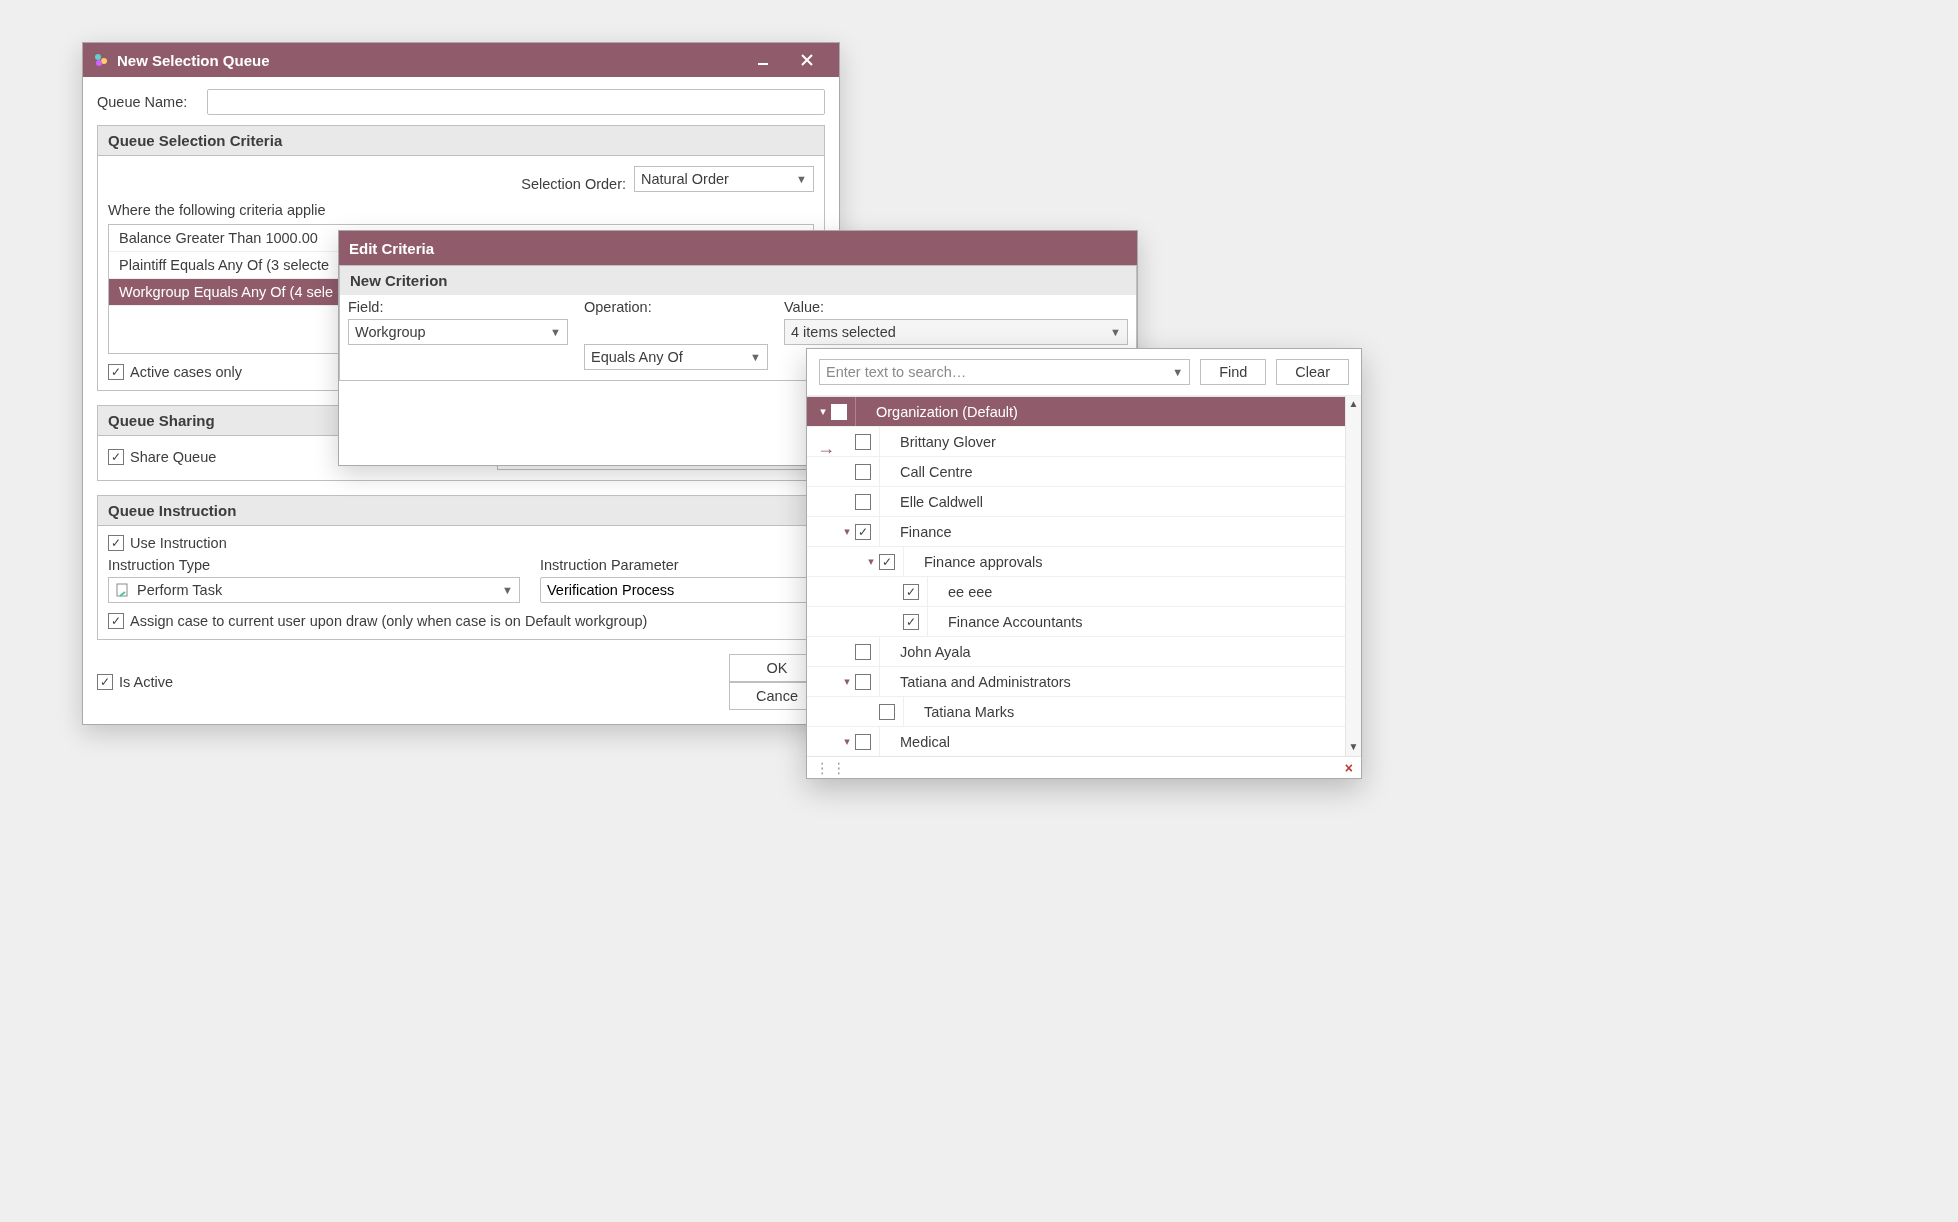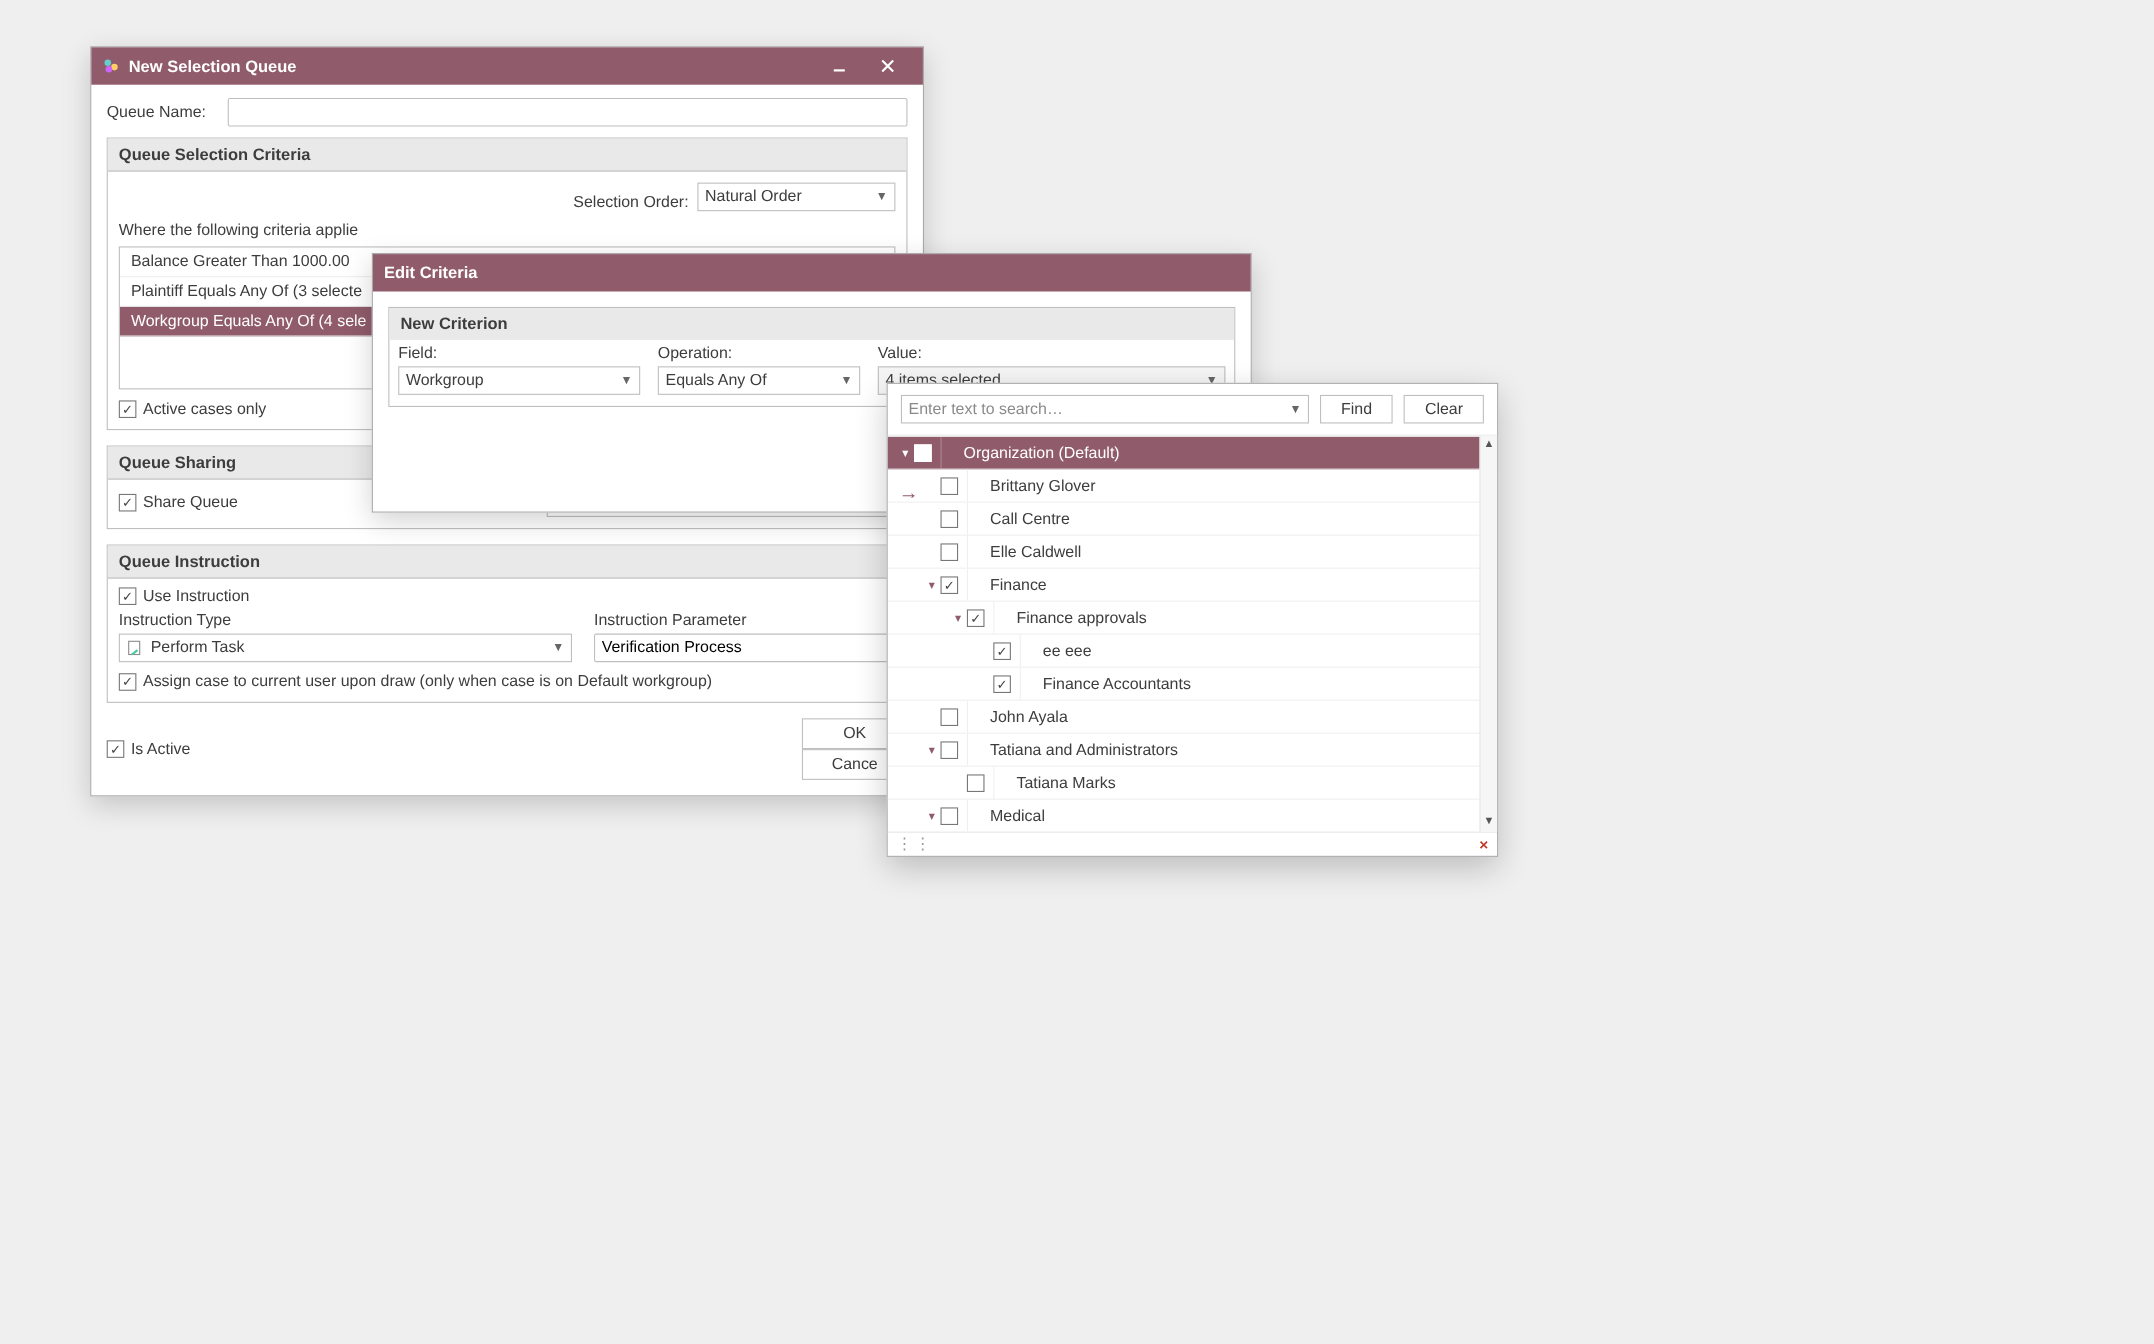--- a/index.html
+++ b/index.html
@@ -138,27 +138,27 @@
     display: flex; align-items: center; margin-top: 4px;
   }
   .footer-row .btn {
     width: 96px; height: 28px; border: 1px solid var(--border);
     background: #FFF; display: inline-flex; align-items: center; justify-content: center;
     margin-left: 10px; cursor: pointer;
   }
 
   
   #win-criteria { left: 338px; top: 198px; width: 800px; height: 236px; margin-top: 32px; }
-  #win-criteria .body { padding: 14px; }
+  #win-criteria .body { padding: 0; }
   .nc-group { border: 1px solid var(--border); }
   .nc-title { background: var(--section-header-bg); font-weight: 600; padding: 6px 10px; font-size: 15px; }
   .nc-row { display: flex; }
   .nc-col { display: flex; flex-direction: column; padding: 4px 8px 10px 8px; }
   .nc-col:nth-child(1) { flex: 0 0 236px; }
-  .nc-col:nth-child(2) { flex: 0 0 200px; }
+  .nc-col:nth-child(2) { flex: 0 0 200px; gap: 25px; }
   .nc-col:nth-child(3) { flex: 1; }
   .nc-col label { margin-bottom: 4px; }
   .nc-col .combo { width: 100%; }
 
   
   #panel-tree {
     position: absolute;
     left: 806px; top: 348px;
     width: 556px;
     background: #FFF;

